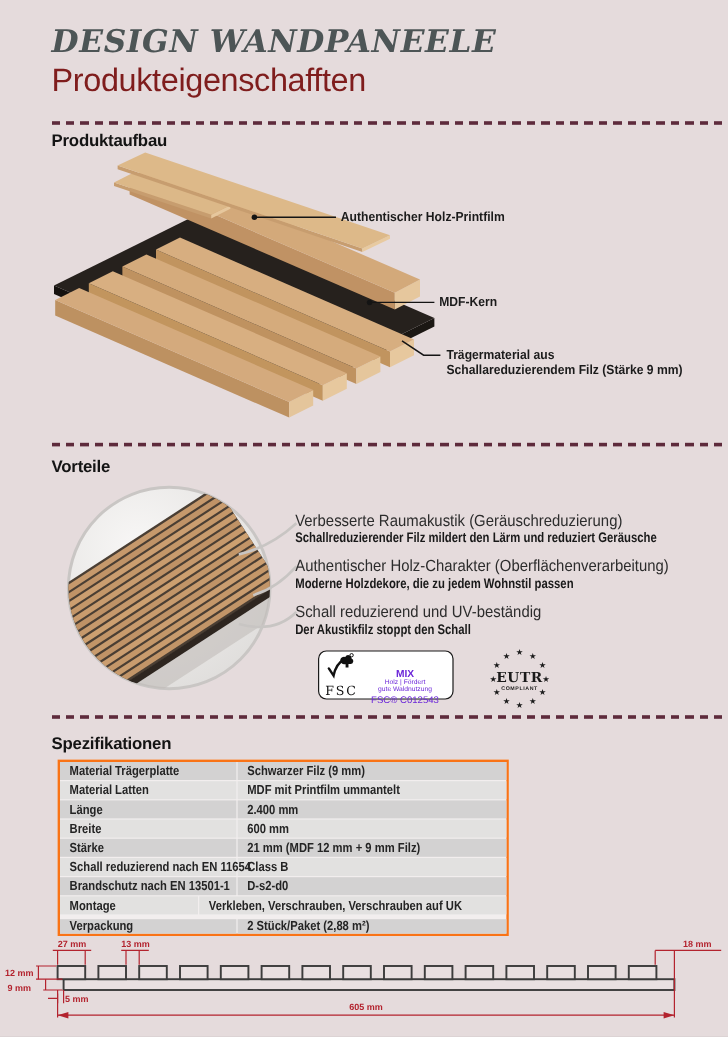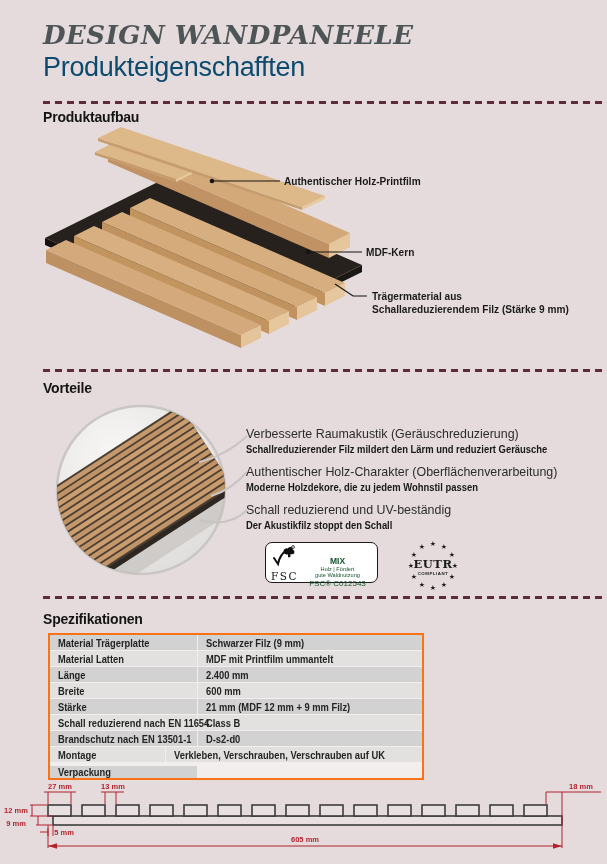--- a/index.html
+++ b/index.html
@@ -6,39 +6,39 @@
   .page{position:relative;width:607px;height:864px;background:#e5dbdc;overflow:hidden;
         font-family:"Liberation Sans",sans-serif;}
   .abs{position:absolute;}
   .nowrap{white-space:nowrap;}
   .sx{display:inline-block;transform:scaleX(.85);transform-origin:0 50%;white-space:nowrap;}
   .sx92{display:inline-block;transform:scaleX(.92);transform-origin:0 50%;white-space:nowrap;}
   .sx82{display:inline-block;transform:scaleX(.82);transform-origin:0 50%;white-space:nowrap;}
 
   .title{left:43px;top:20px;font-family:"DejaVu Serif",serif;font-weight:700;font-size:26px;
          color:#4d5556;letter-spacing:.5px;font-style:italic;}
-  .subtitle{left:43px;top:52px;font-size:27px;color:#0c4a6e;letter-spacing:-.3px;}
+  .subtitle{left:43px;top:52px;font-size:27px;color:#7f1d1d;letter-spacing:-.3px;}
 
   .dash{position:absolute;left:43px;width:564px;height:3px;
         background:repeating-linear-gradient(90deg,#5e2b3c 0,#5e2b3c 7px,transparent 7px,transparent 12px);}
 
   .section-h{position:absolute;left:43px;font-size:14px;font-weight:700;color:#141414;letter-spacing:-.2px;}
 
   .callout{position:absolute;font-size:11px;font-weight:700;color:#1b1b1b;line-height:13px;white-space:nowrap;}
 
   .benefit{position:absolute;left:246px;width:365px;}
   .benefit .bt{font-size:13.5px;color:#2c2c2c;line-height:15px;}
   .benefit .bs{font-size:11.5px;font-weight:700;color:#191919;line-height:13px;margin-top:2px;}
 
   .fsc{position:absolute;left:265px;top:542px;width:113px;height:41px;background:#ffffff;
        border:1.6px solid #1a1a1a;border-radius:7px;box-sizing:border-box;
        display:flex;align-items:center;padding:2px 5px;}
   .fsc-left{width:32px;text-align:left;color:#101010;}
   .fsc-brand{font-family:"DejaVu Serif",serif;font-size:10.5px;letter-spacing:1.5px;line-height:9px;}
-  .fsc-right{flex:1;text-align:center;color:#14532d;line-height:1;margin-top:20px;}
+  .fsc-right{flex:1;text-align:center;color:#6d28d9;line-height:1;margin-top:20px;}
   .fsc-mix{font-size:8.5px;font-weight:700;margin-bottom:1px;}
   .fsc-small{font-size:5.6px;line-height:6.2px;}
   .fsc-code{font-size:8px;font-weight:400;margin-top:2px;}
 
   .spec-table{position:absolute;left:48px;top:633px;width:372px;border:2px solid #f97316;background:#f2eeee;}
   .spec-row{display:flex;height:15px;margin-bottom:1px;}
   .spec-row:last-child{margin-bottom:0;align-items:flex-end;}
   .spec-row:nth-child(odd) .cell{background:#d3d2d2;}
   .spec-row:nth-child(even) .cell{background:#e2e1e0;}
   .cell{display:flex;align-items:center;font-size:11px;font-weight:700;color:#242424;overflow:visible;}
@@ -284,20 +284,23 @@
           <span class="sx">Montage</span>
         </div>
       <div class="cell spec-value">
           <span class="sx">Verkleben, Verschrauben, Verschrauben auf UK</span>
         </div>
     </div>
     <div class="spec-row">
       <div class="cell spec-label">
           <span class="sx">Verpackung</span>
         </div>
+      <div class="cell spec-value">
+          <span class="sx">2 Stück/Paket (2,88 m²)</span>
+        </div>
     </div>
   </div>
 
   <svg class="abs" style="left:0;top:778px" width="607" height="86" viewBox="0 0 607 86">
 
     <g stroke="#3c3c3c" stroke-width="1.6" fill="#e9e0e1">
       <rect x="53" y="38" width="509" height="9"></rect>
       <rect x="48" y="27" width="23" height="11"></rect>
         <rect x="82" y="27" width="23" height="11"></rect>
       <rect x="116" y="27" width="23" height="11"></rect>

